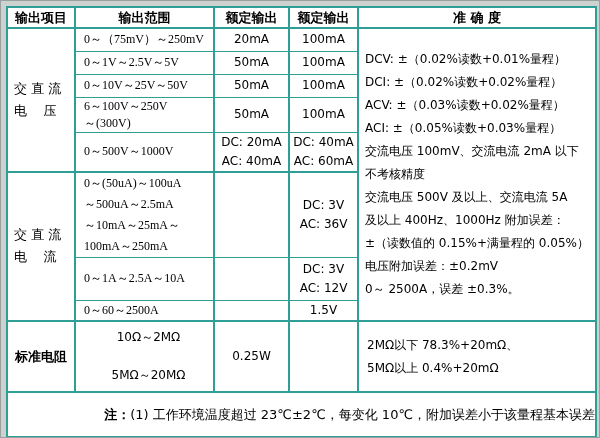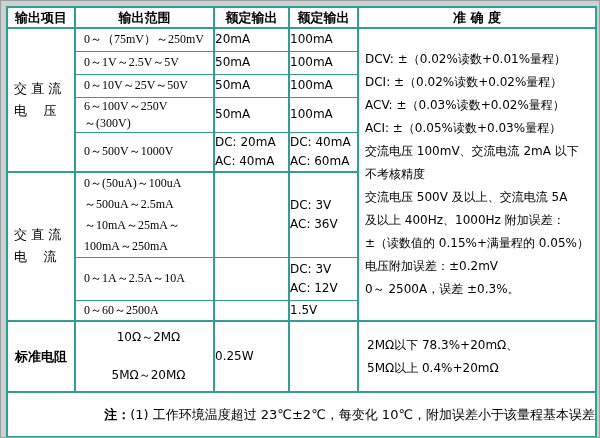--- a/index.html
+++ b/index.html
@@ -57,20 +57,21 @@
   .c-range {
     text-align: left;
     padding-left: 8px;
     white-space: pre;
     line-height: 19px;
     font-family: Liberation Serif, serif;
   }
   .lh21 { line-height: 21px; margin-top: 8px; }
   .lh17 { line-height: 17px; }
   .c-center {
+    text-align: center;
     white-space: pre;
     line-height: 19px;
   }
   .c-acc {
     text-align: left;
     padding-left: 6px;
     white-space: pre;
     line-height: 23px;
     vertical-align: middle;
   }

